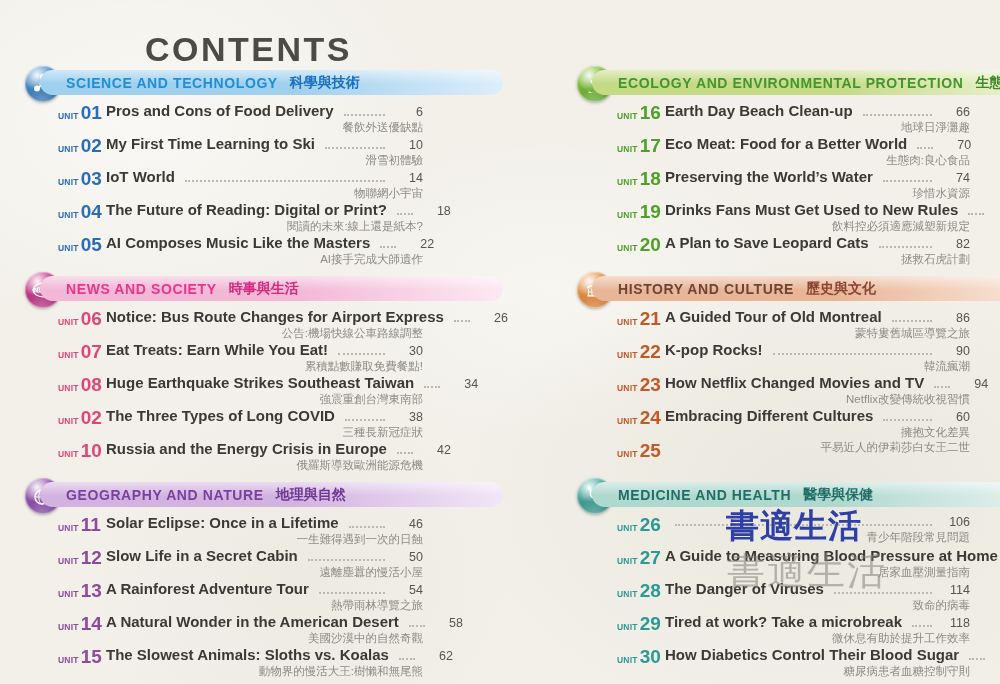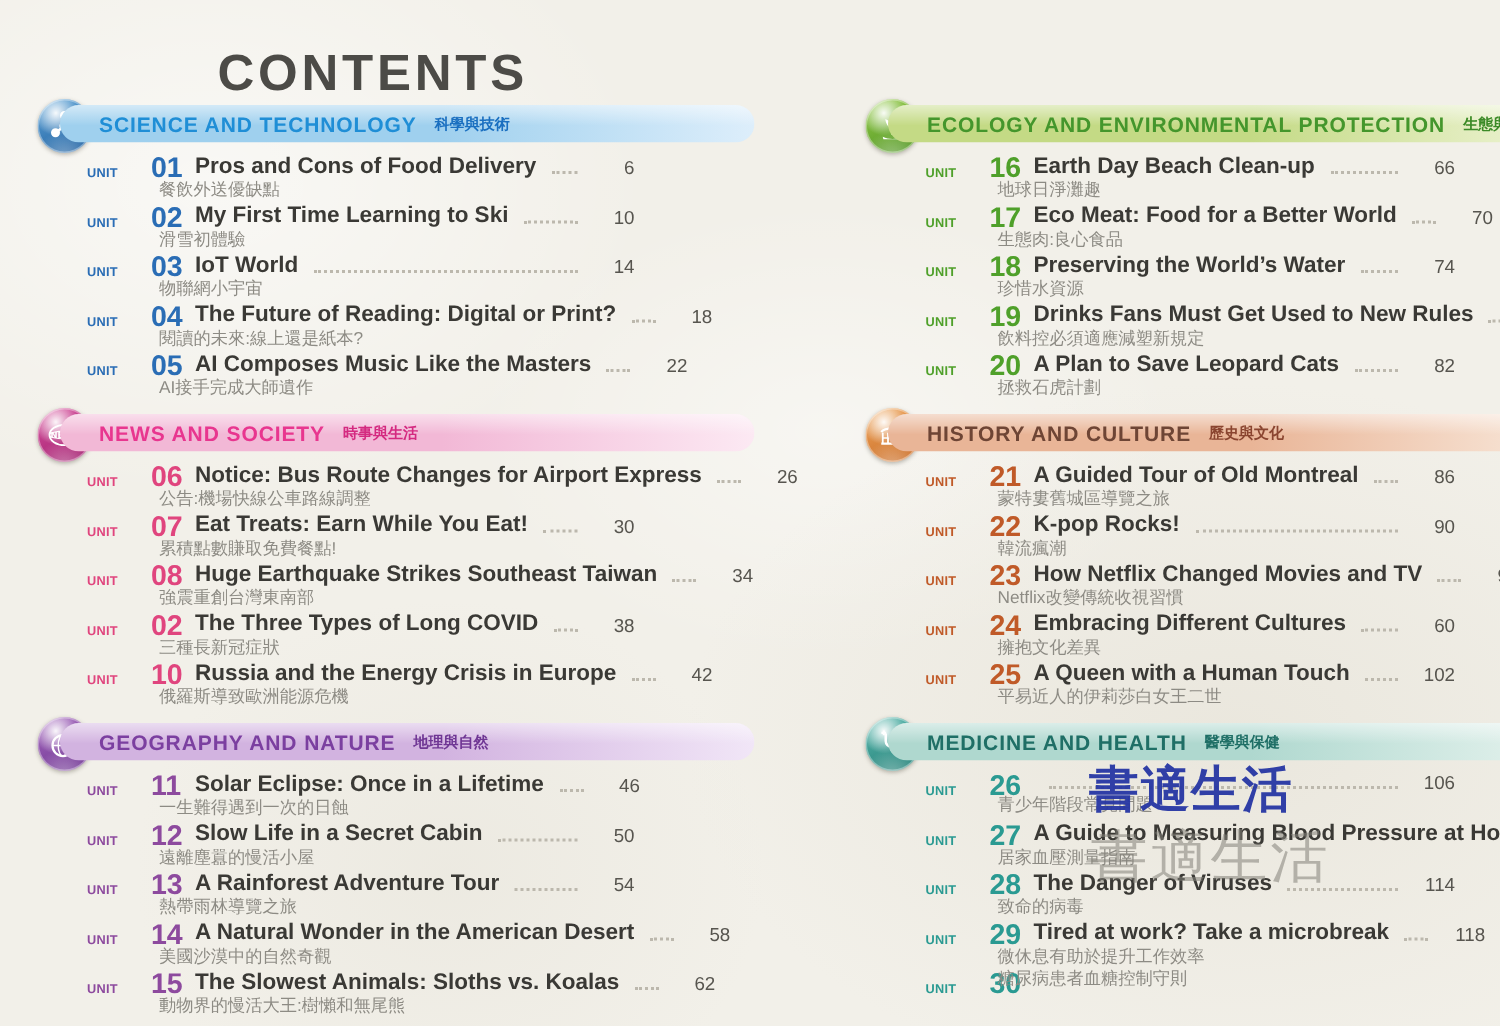--- a/index.html
+++ b/index.html
@@ -23,44 +23,44 @@
   .sec{margin-bottom:3px;}
   .shead{position:relative;height:38px;padding-left:48px;}
   .sbar{
     position:absolute;left:15px;right:0;top:6px;height:25px;
     border-radius:13px;display:flex;align-items:center;padding-left:26px;box-sizing:border-box;
     background:
       linear-gradient(180deg, rgba(255,255,255,.55) 0%, rgba(255,255,255,0) 55%),
       linear-gradient(90deg, var(--b1) 0%, var(--b1) 55%, var(--b2) 100%);
   }
   .sen{font-size:14px;font-weight:700;letter-spacing:.6px;color:var(--btxt);white-space:nowrap;}
-  .szh{font-size:10px;font-weight:700;margin-left:12px;color:var(--bzh);white-space:nowrap;}
+  .szh{font-size:14px;font-weight:700;margin-left:12px;color:var(--bzh);white-space:nowrap;}
   .sicon{
     position:absolute;left:0;top:2px;width:36px;height:36px;border-radius:50%;
     background:
       radial-gradient(circle at 34% 26%, rgba(255,255,255,.95), rgba(255,255,255,0) 42%),
       radial-gradient(circle at 50% 115%, rgba(255,255,255,.45), rgba(255,255,255,0) 45%),
       linear-gradient(160deg, var(--ball1), var(--ball2));
     box-shadow:0 1px 3px rgba(60,55,40,.35), inset 0 0 0 1px rgba(255,255,255,.35);
     display:flex;align-items:center;justify-content:center;
   }
   .sicon svg{width:24px;height:24px;display:block;}
   .rows{}
   .col-left .rows{margin-left:33px;margin-right:80px;}
   .col-right .rows{margin-left:40px;margin-right:62px;}
   .row{display:flex;height:33px;align-items:flex-start;}
-  .ul{width:48px;flex:0 0 48px;display:flex;align-items:baseline;padding-top:2px;box-sizing:border-box;gap:20px;}
+  .ul{width:48px;flex:0 0 48px;display:flex;align-items:baseline;padding-top:2px;box-sizing:border-box;}
   .uw{font-size:8.5px;font-weight:700;letter-spacing:.2px;color:var(--num);}
   .un{font-size:19px;font-weight:700;color:var(--num);margin-left:2px;line-height:17px;}
   .ub{flex:1;min-width:0;}
-  .tl{display:flex;align-items:flex-end;margin-left:24px;}
+  .tl{display:flex;align-items:flex-end;}
   .ut{font-size:15px;font-weight:700;color:#3a3935;line-height:18px;white-space:nowrap;}
   .ld{flex:1;min-width:16px;border-bottom:2px dotted #bcb8ad;margin:0 8px 4px 10px;}
   .pg{flex:0 0 30px;width:30px;text-align:right;font-size:12.5px;color:#57554f;line-height:16px;}
-  .us{font-size:11.5px;color:#8d8b84;line-height:14px;margin-top:0;white-space:nowrap;}
+  .us{font-size:11.5px;color:#8d8b84;line-height:14px;margin-top:0;white-space:nowrap;text-align:right;}
   .sec-sci{--num:#2a6db5;--btxt:#1f8ed6;--bzh:#1a6fc0;--b1:#9fd0ee;--b2:#ddeefb;--ball1:#63a8da;--ball2:#1c5d9e;}
   .sec-news{--num:#e0457e;--btxt:#e8368f;--bzh:#d42a80;--b1:#f2b8d6;--b2:#fce9f3;--ball1:#d9549f;--ball2:#a01d6e;}
   .sec-geo{--num:#8d4a9e;--btxt:#7b3fa0;--bzh:#6f3694;--b1:#d2b3e0;--b2:#f1e6f7;--ball1:#a86cc0;--ball2:#6d3391;}
   .sec-eco{--num:#4fa02a;--btxt:#44962c;--bzh:#3b8a26;--b1:#c4da85;--b2:#edf3d3;--ball1:#97cc4a;--ball2:#4e9422;}
   .sec-his{--num:#c05a28;--btxt:#6e4535;--bzh:#8a4530;--b1:#e9b597;--b2:#f8e6d8;--ball1:#f0aa62;--ball2:#c86820;}
   .sec-med{--num:#2a9a92;--btxt:#1f6f66;--bzh:#1f6f66;--b1:#afd8cf;--b2:#e4f2ed;--ball1:#5fbcb2;--ball2:#1f7d74;}
   .wm{position:absolute;font-family:"DejaVu Serif","Liberation Serif",serif;white-space:nowrap;pointer-events:none;}
   .wm-blue{left:726px;top:504px;font-size:33px;font-weight:600;color:#2636a4;letter-spacing:1px;opacity:.95;}
   .wm-gray{left:727px;top:546px;font-size:38px;font-weight:400;color:#84827a;letter-spacing:2px;opacity:.55;}
 </style>
@@ -506,25 +506,20 @@
             </div>
             <div class="us">擁抱文化差異</div>
           </div>
         </div>
       <div class="row">
           <div class="ul">
             <span class="uw">UNIT</span>
             <span class="un">25</span>
           </div>
           <div class="ub">
-            <div class="tl">
-              <span class="ut">A Queen with a Human Touch</span>
-              <span class="ld"></span>
-              <span class="pg">102</span>
-            </div>
             <div class="us">平易近人的伊莉莎白女王二世</div>
           </div>
         </div>
     </div>
   </section>
 
   <section class="sec sec-med">
     <div class="shead">
       <span class="sicon">
         <svg viewBox="0 0 24 24" fill="none" stroke="#fff">
@@ -594,20 +589,25 @@
             </div>
             <div class="us">微休息有助於提升工作效率</div>
           </div>
         </div>
       <div class="row">
           <div class="ul">
             <span class="uw">UNIT</span>
             <span class="un">30</span>
           </div>
           <div class="ub">
+            <div class="tl">
+              <span class="ut">How Diabetics Control Their Blood Sugar</span>
+              <span class="ld"></span>
+              <span class="pg">122</span>
+            </div>
             <div class="us">糖尿病患者血糖控制守則</div>
           </div>
         </div>
     </div>
   </section>
 
 </div>
 
 <div class="wm wm-blue">書適生活</div>
 <div class="wm wm-gray">書適生活</div>

